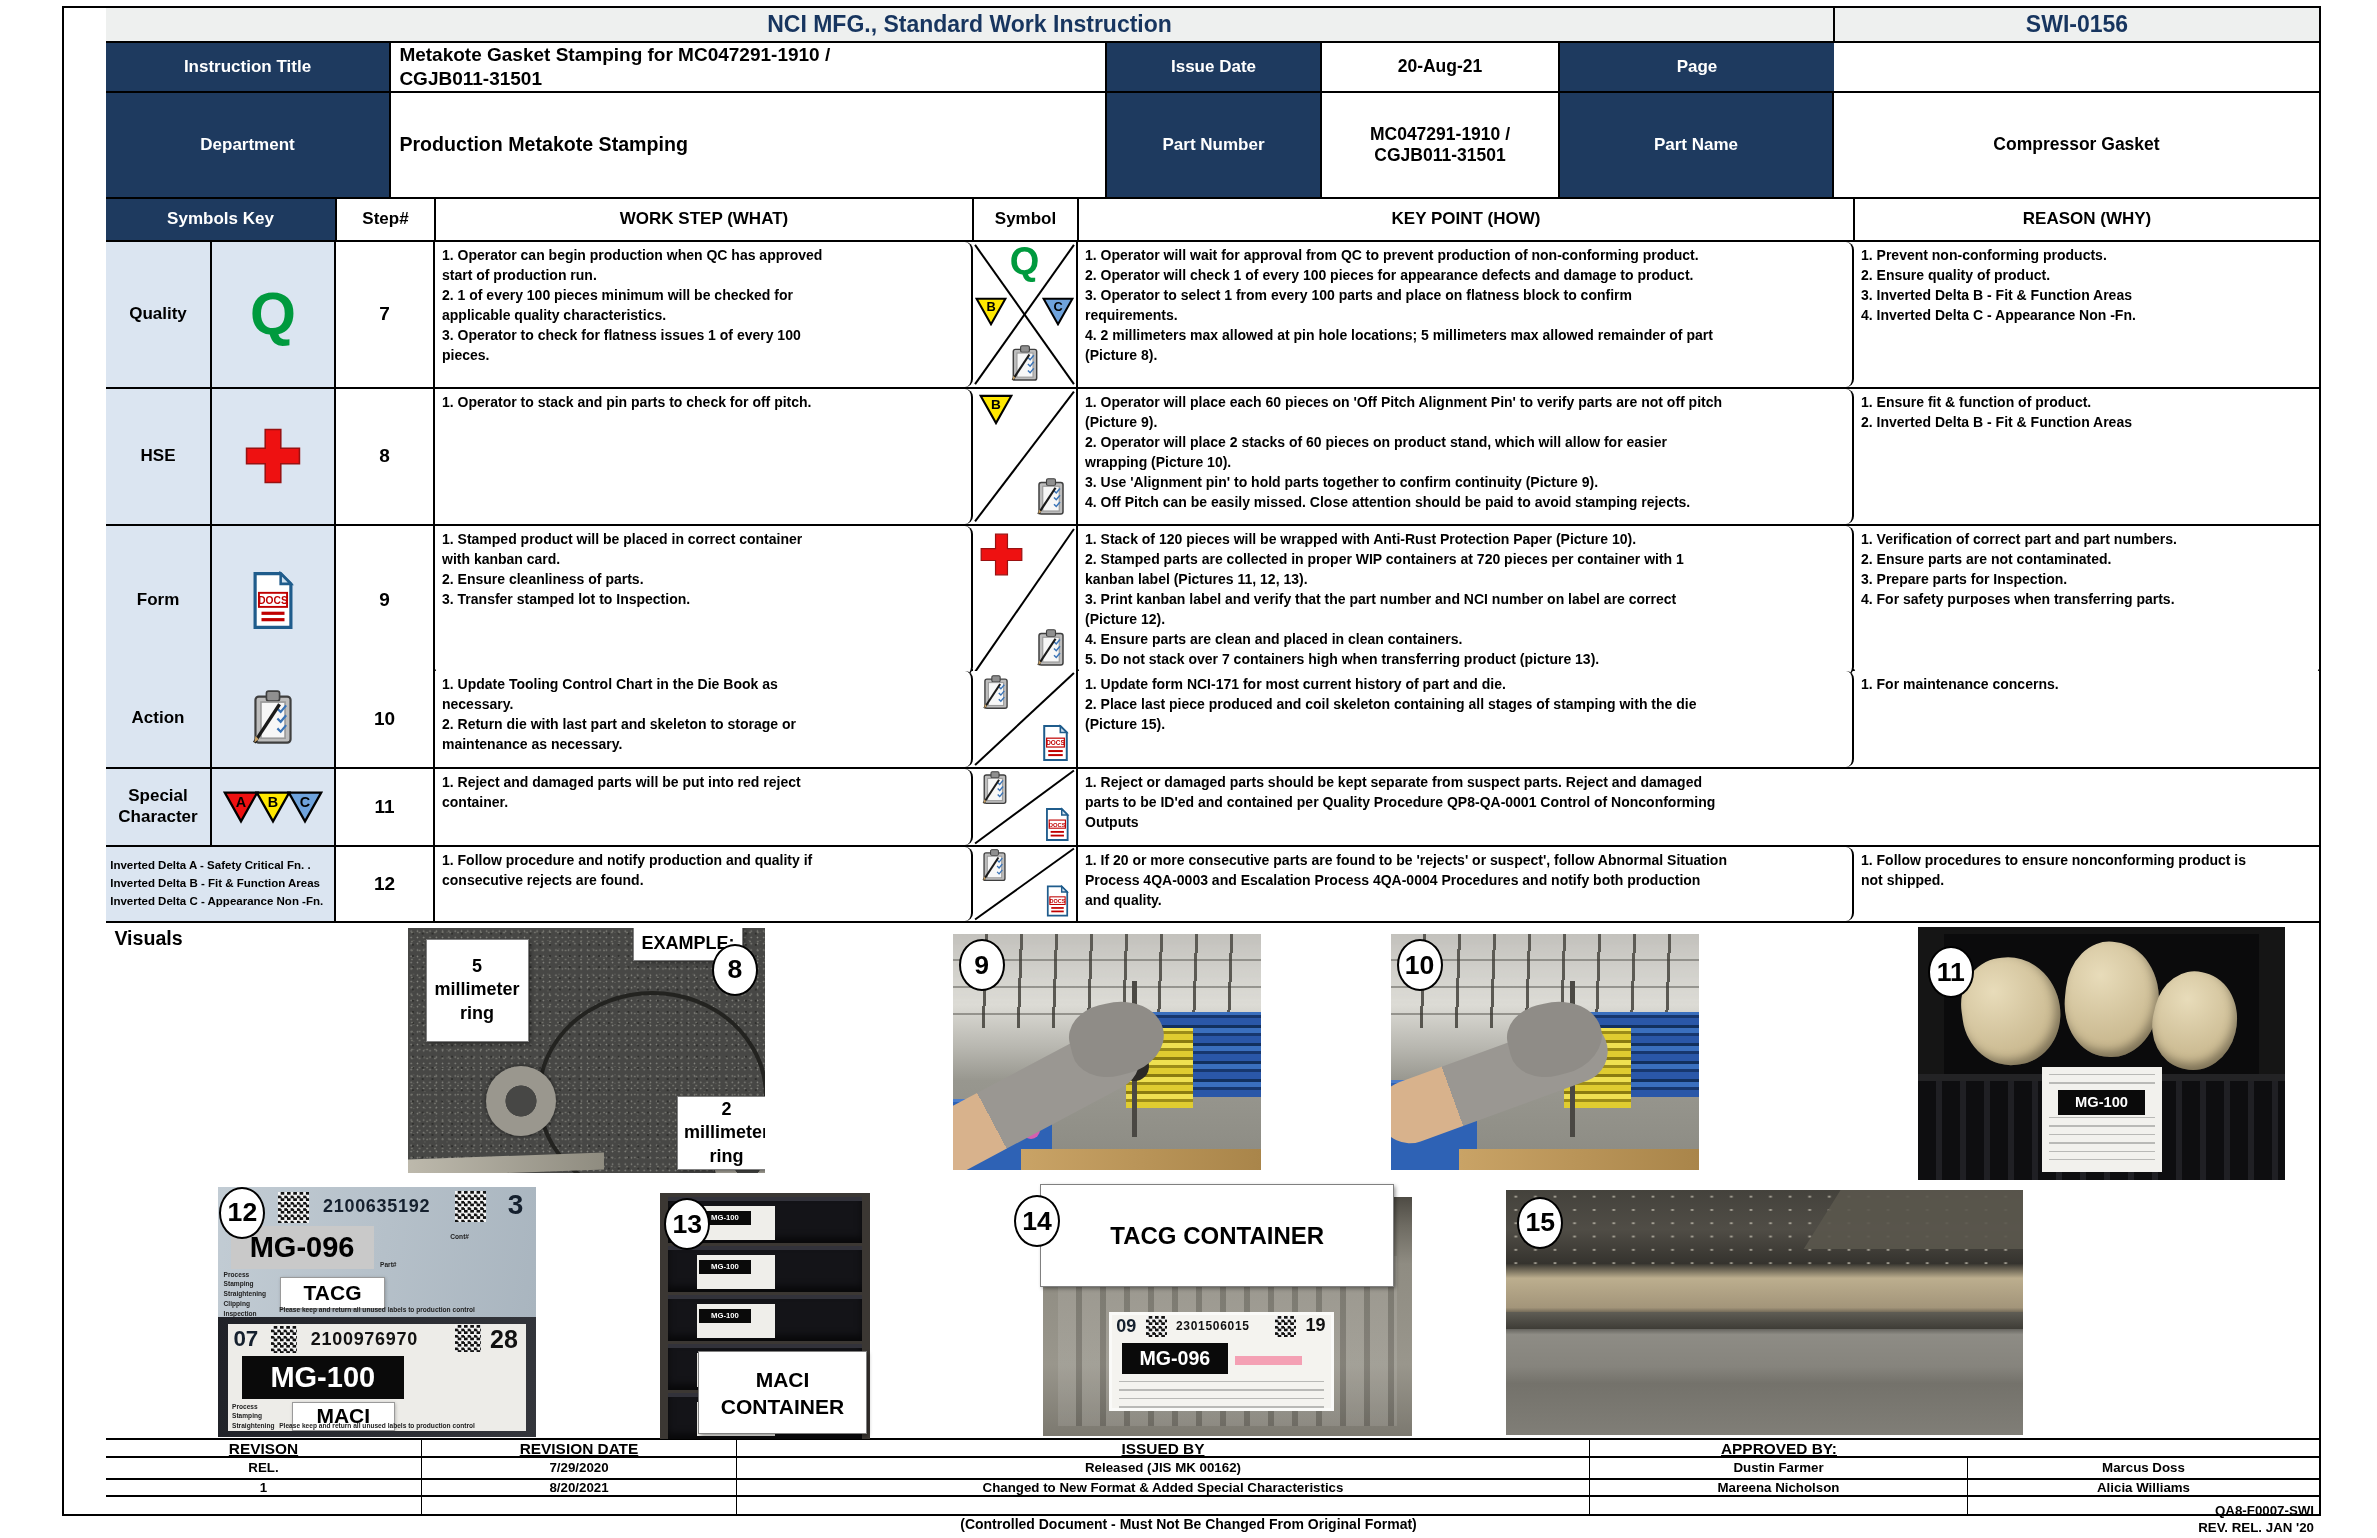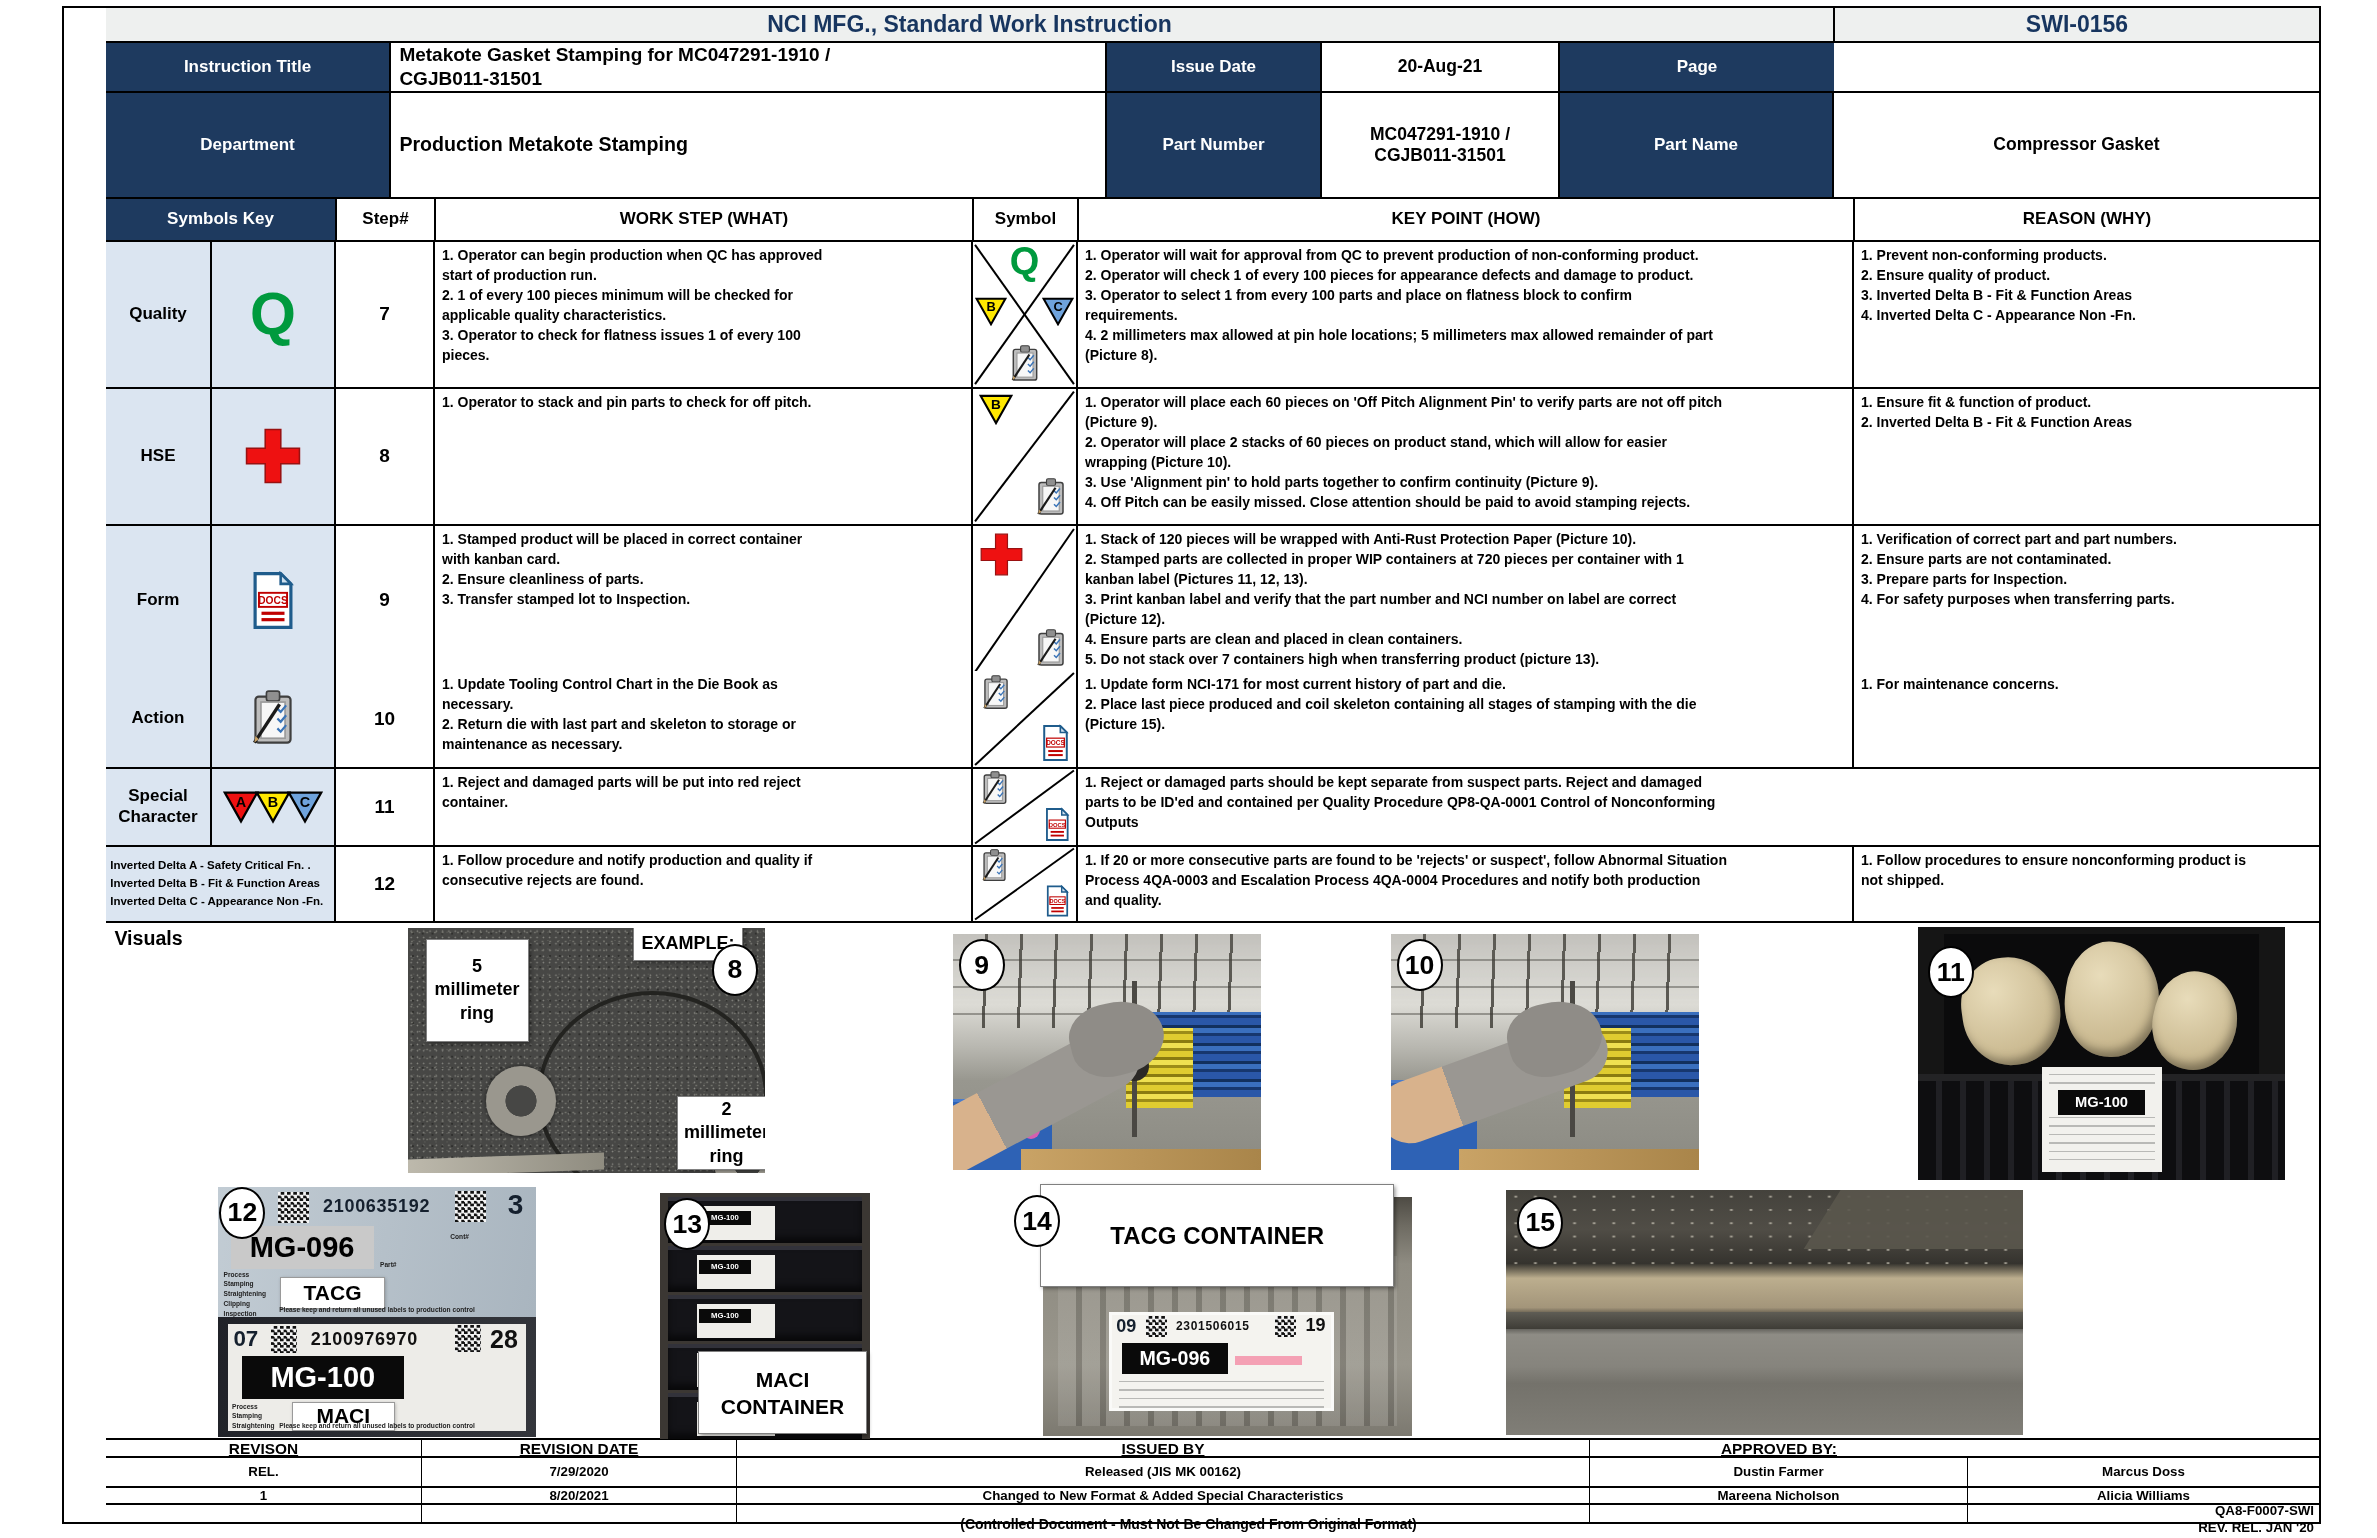--- a/index.html
+++ b/index.html
@@ -36,21 +36,21 @@
 
   .trow { display:grid; grid-template-columns:106px 124px 99px 538px 105px 776px 1fr; border-bottom:2.1px solid #000; }
   .trow:last-of-type { border-bottom:2.8px solid #000; }
   .trow > div { border-right:2.1px solid #000; }
   .trow > div:last-child { border-right:none; }
   .kc { background:#dbe5f1; display:flex; align-items:center; justify-content:center;
         font-weight:700; font-size:17px; text-align:center; line-height:1.2; padding:2.8px; }
   .kn { background:#dbe5f1; display:flex; align-items:center; justify-content:flex-start;
         font-weight:700; font-size:11.5px; line-height:1.55; padding:2.8px 4.2px; white-space:pre-line; text-align:left; }
   .stepc { display:flex; align-items:center; justify-content:center; font-weight:700; font-size:19px; background:#fff; }
-  .txt { padding:4.9px 7px; font-weight:700; font-size:14px; line-height:1.42; white-space:pre-line; background:#fff; }
+  .txt { padding:4.9px 7px; font-weight:700; font-size:14px; line-height:1.42; white-space:pre-line; background:#fff;border-radius:8px; }
   .syc { position:relative; background:#fff; overflow:hidden; }
   .diag { position:absolute; inset:0; width:100%; height:100%; }
   .diag line { stroke:#000; stroke-width:2; vector-effect:non-scaling-stroke; }
 
   .bigQ { font-size:59px; font-weight:800; color:#009a3e; line-height:1; }
   .qsmall { position:absolute; top:0; left:50%; transform:translateX(-50%); font-size:38px; font-weight:800; color:#009a3e; line-height:1; }
   .tri text { font-size:16px; font-weight:700; fill:#000; text-anchor:middle; }
   .tri polygon { stroke:#000; stroke-width:2.5; }
   .f-r { fill:#ee1111; } .f-y { fill:#ffe800; } .f-b { fill:#6fa3dc; }
   .abs { position:absolute; }
@@ -148,21 +148,21 @@
   .p15-diag { position:absolute; top:-6%; right:-8%; width:46%; height:30%; background:#5a574d; transform:skew(-32deg); opacity:.9; }
   .p15-bar { position:absolute; top:50%; left:0; right:0; height:7%; background:linear-gradient(180deg,#5f5d55,#3e3c36); }
 
   
   .frow { display:grid; grid-template-columns:316px 315px 853px 378px 1fr; }
   .frow > div { border-right:1.4px solid #000; display:flex; align-items:center; justify-content:center;
                 font-weight:700; text-align:center; }
   .frow > div:last-child { border-right:none; }
   .frow.fh { height:18px; font-size:15.4px; border-bottom:2.8px solid #000; }
   .frow.fh > div { text-decoration:underline; }
-  .frow.f1 { height:30px; font-size:13.3px; border-bottom:2.1px solid #000; }
+  .frow.f1 { height:22px; font-size:13.3px; border-bottom:2.1px solid #000; }
   .frow.f2 { height:17px; font-size:13.3px; border-bottom:2.1px solid #000; }
   .frow.f3 { height:17px; }
 
   .controlled { position:absolute; left:0; width:2377px; top:1516px; text-align:center; font-weight:700; font-size:14px; }
   .formcode { position:absolute; right:63px; top:1503px; text-align:right; font-weight:700; font-size:13.3px; line-height:1.25; white-space:pre-line; }
 </style>
 </head>
 <body>
 
 <svg width="0" height="0" style="position:absolute" aria-hidden="true">

